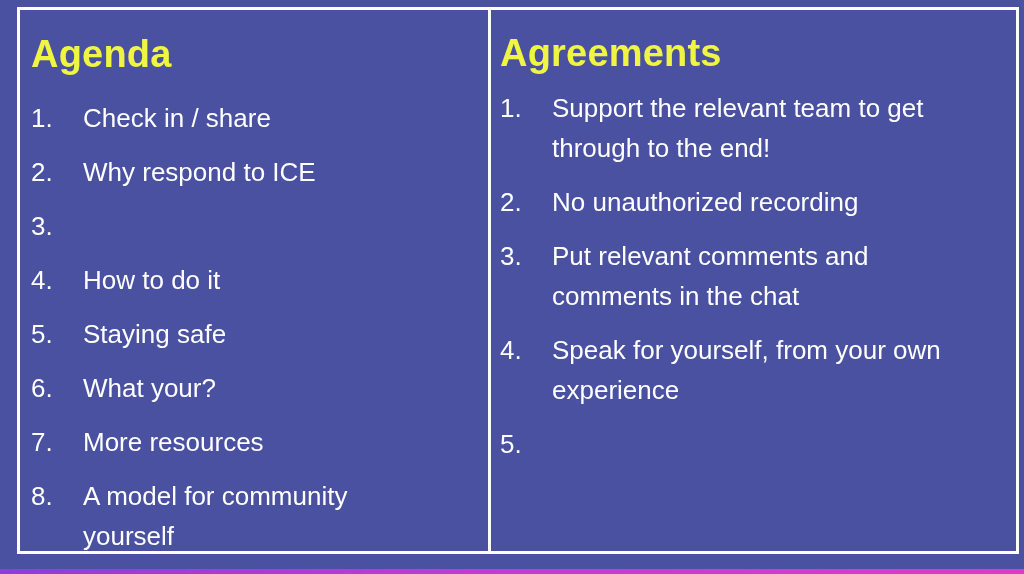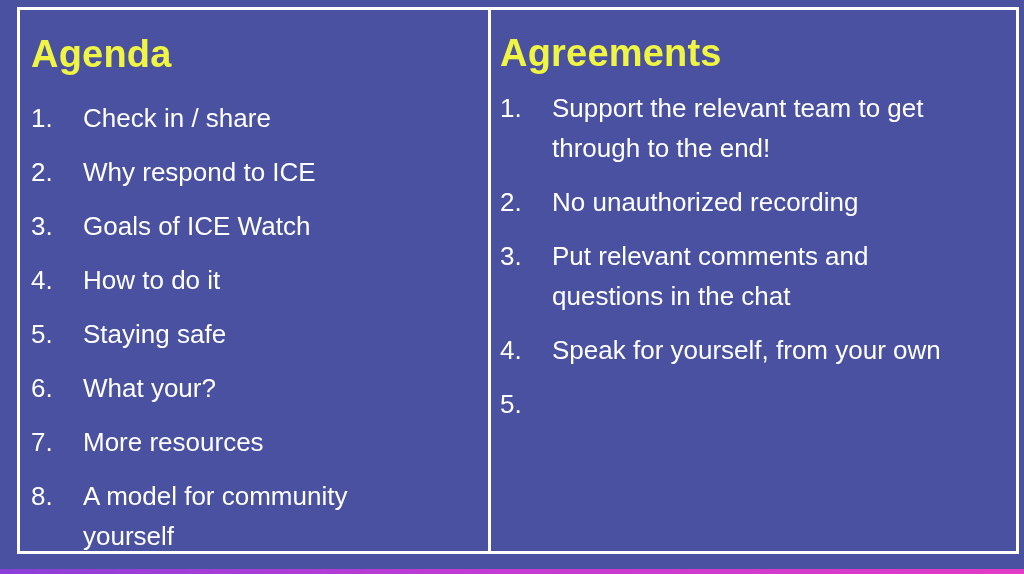--- a/index.html
+++ b/index.html
@@ -45,21 +45,20 @@
       <li>
           <span class="num">1.</span>
           <span class="txt">Check in / share</span>
         </li>
       <li>
           <span class="num">2.</span>
           <span class="txt">Why respond to ICE</span>
         </li>
       <li>
           <span class="num">3.</span>
-          <span class="txt">Goals of ICE Watch</span>
         </li>
       <li>
           <span class="num">4.</span>
           <span class="txt">How to do it</span>
         </li>
       <li>
           <span class="num">5.</span>
           <span class="txt">Staying safe</span>
         </li>
       <li>
@@ -90,27 +89,28 @@
           </span>
         </li>
       <li>
           <span class="num">2.</span>
           <span class="txt">No unauthorized recording</span>
         </li>
       <li>
           <span class="num">3.</span>
           <span>
             <span class="txt">Put relevant comments and</span>
-            <span class="txt">questions in the chat</span>
+            <span class="txt">comments in the chat</span>
           </span>
         </li>
       <li>
           <span class="num">4.</span>
           <span>
             <span class="txt">Speak for yourself, from your own</span>
+            <span class="txt">experience</span>
           </span>
         </li>
       <li>
           <span class="num">5.</span>
         </li>
     </ol>
   </div>
 </div>
 
 <div class="bottom-stripe"></div>

